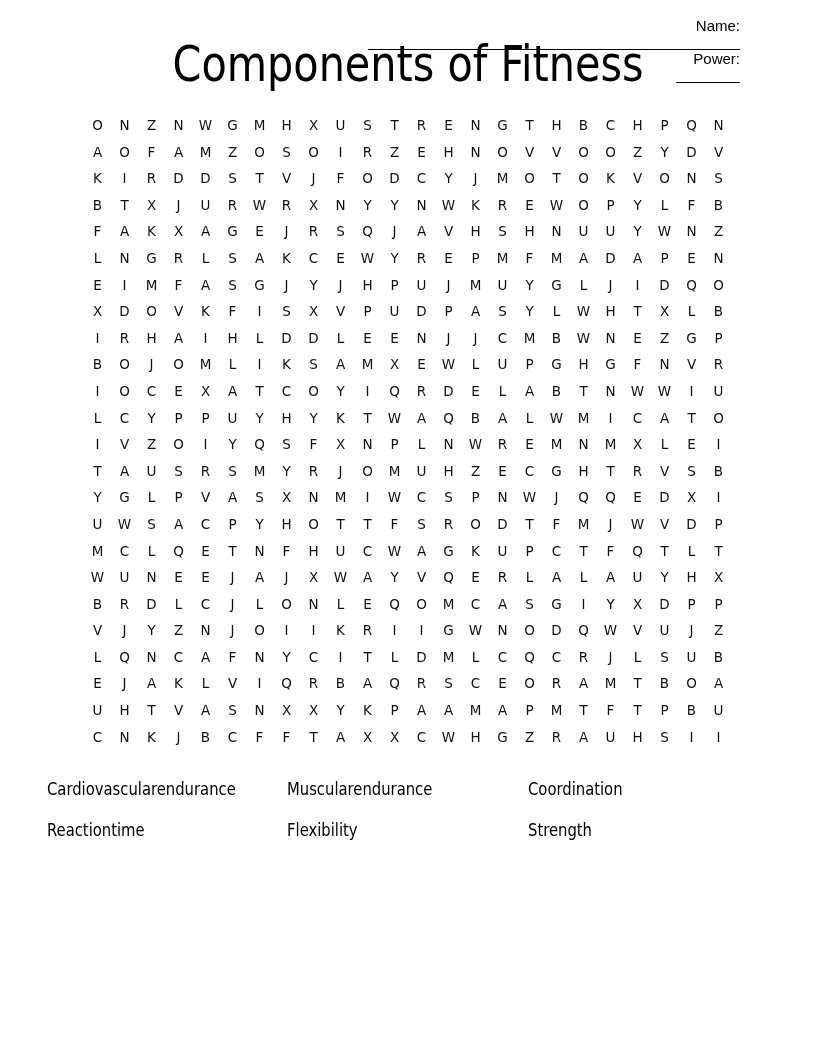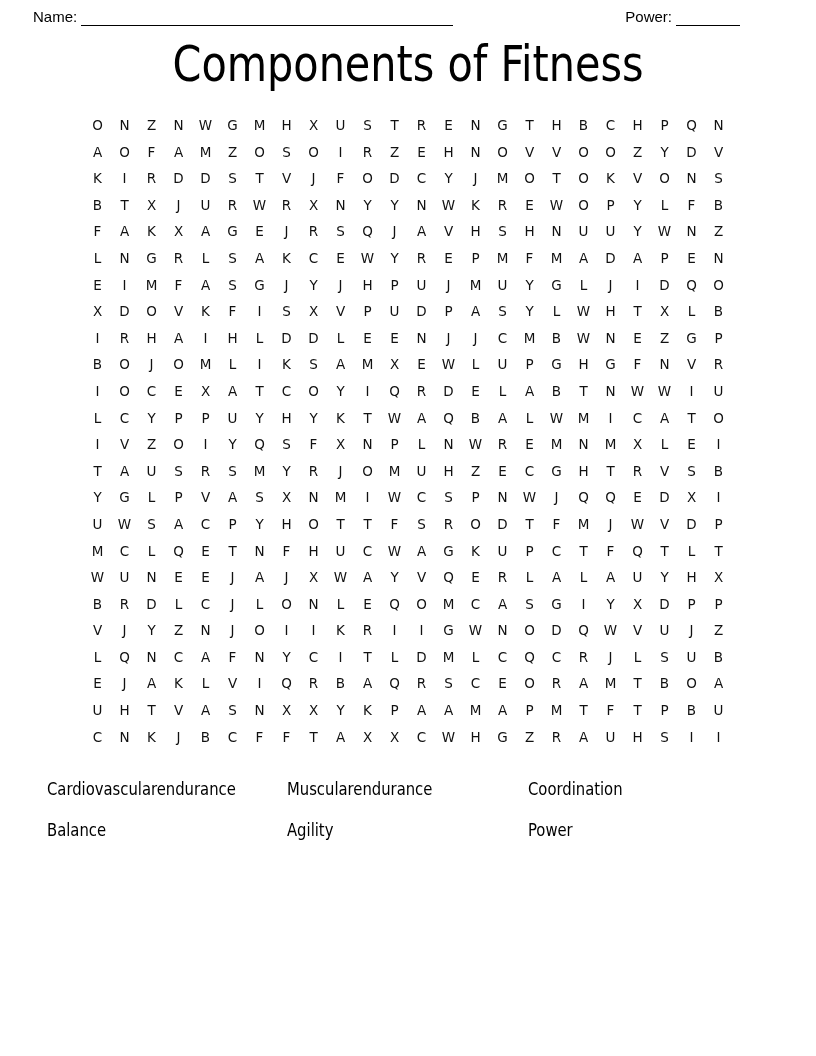--- a/index.html
+++ b/index.html
@@ -19,21 +19,22 @@
   
   .header-row {
     position: absolute;
     top: 0px;
     left: 0px;
     width: 816px;
     height: 26px;
     display: flex;
     align-items: flex-end;
     box-sizing: border-box;
-    padding: 0 76px 0 33px;
+    padding: 17px 76px 0 33px;
+    flex-direction: column;
   }
   .field-label {
     font-family: "Liberation Sans", sans-serif;
     font-size: 15px;
     line-height: 18px;
     white-space: nowrap;
     color: #000;
   }
   .field-rule {
     flex: 0 0 auto;
@@ -752,17 +753,17 @@
     </div>
   </div>
 
 <div class="word-list">
     <div class="word-row">
       <span class="word-item word-col-0">Cardiovascularendurance</span>
       <span class="word-item word-col-1">Muscularendurance</span>
       <span class="word-item word-col-2">Coordination</span>
     </div>
     <div class="word-row">
-      <span class="word-item word-col-0">Balance</span>
-      <span class="word-item word-col-1">Agility</span>
-      <span class="word-item word-col-2">Power</span>
+      <span class="word-item word-col-0">Reactiontime</span>
+      <span class="word-item word-col-1">Flexibility</span>
+      <span class="word-item word-col-2">Strength</span>
     </div>
   </div>
 
 </body></html>

